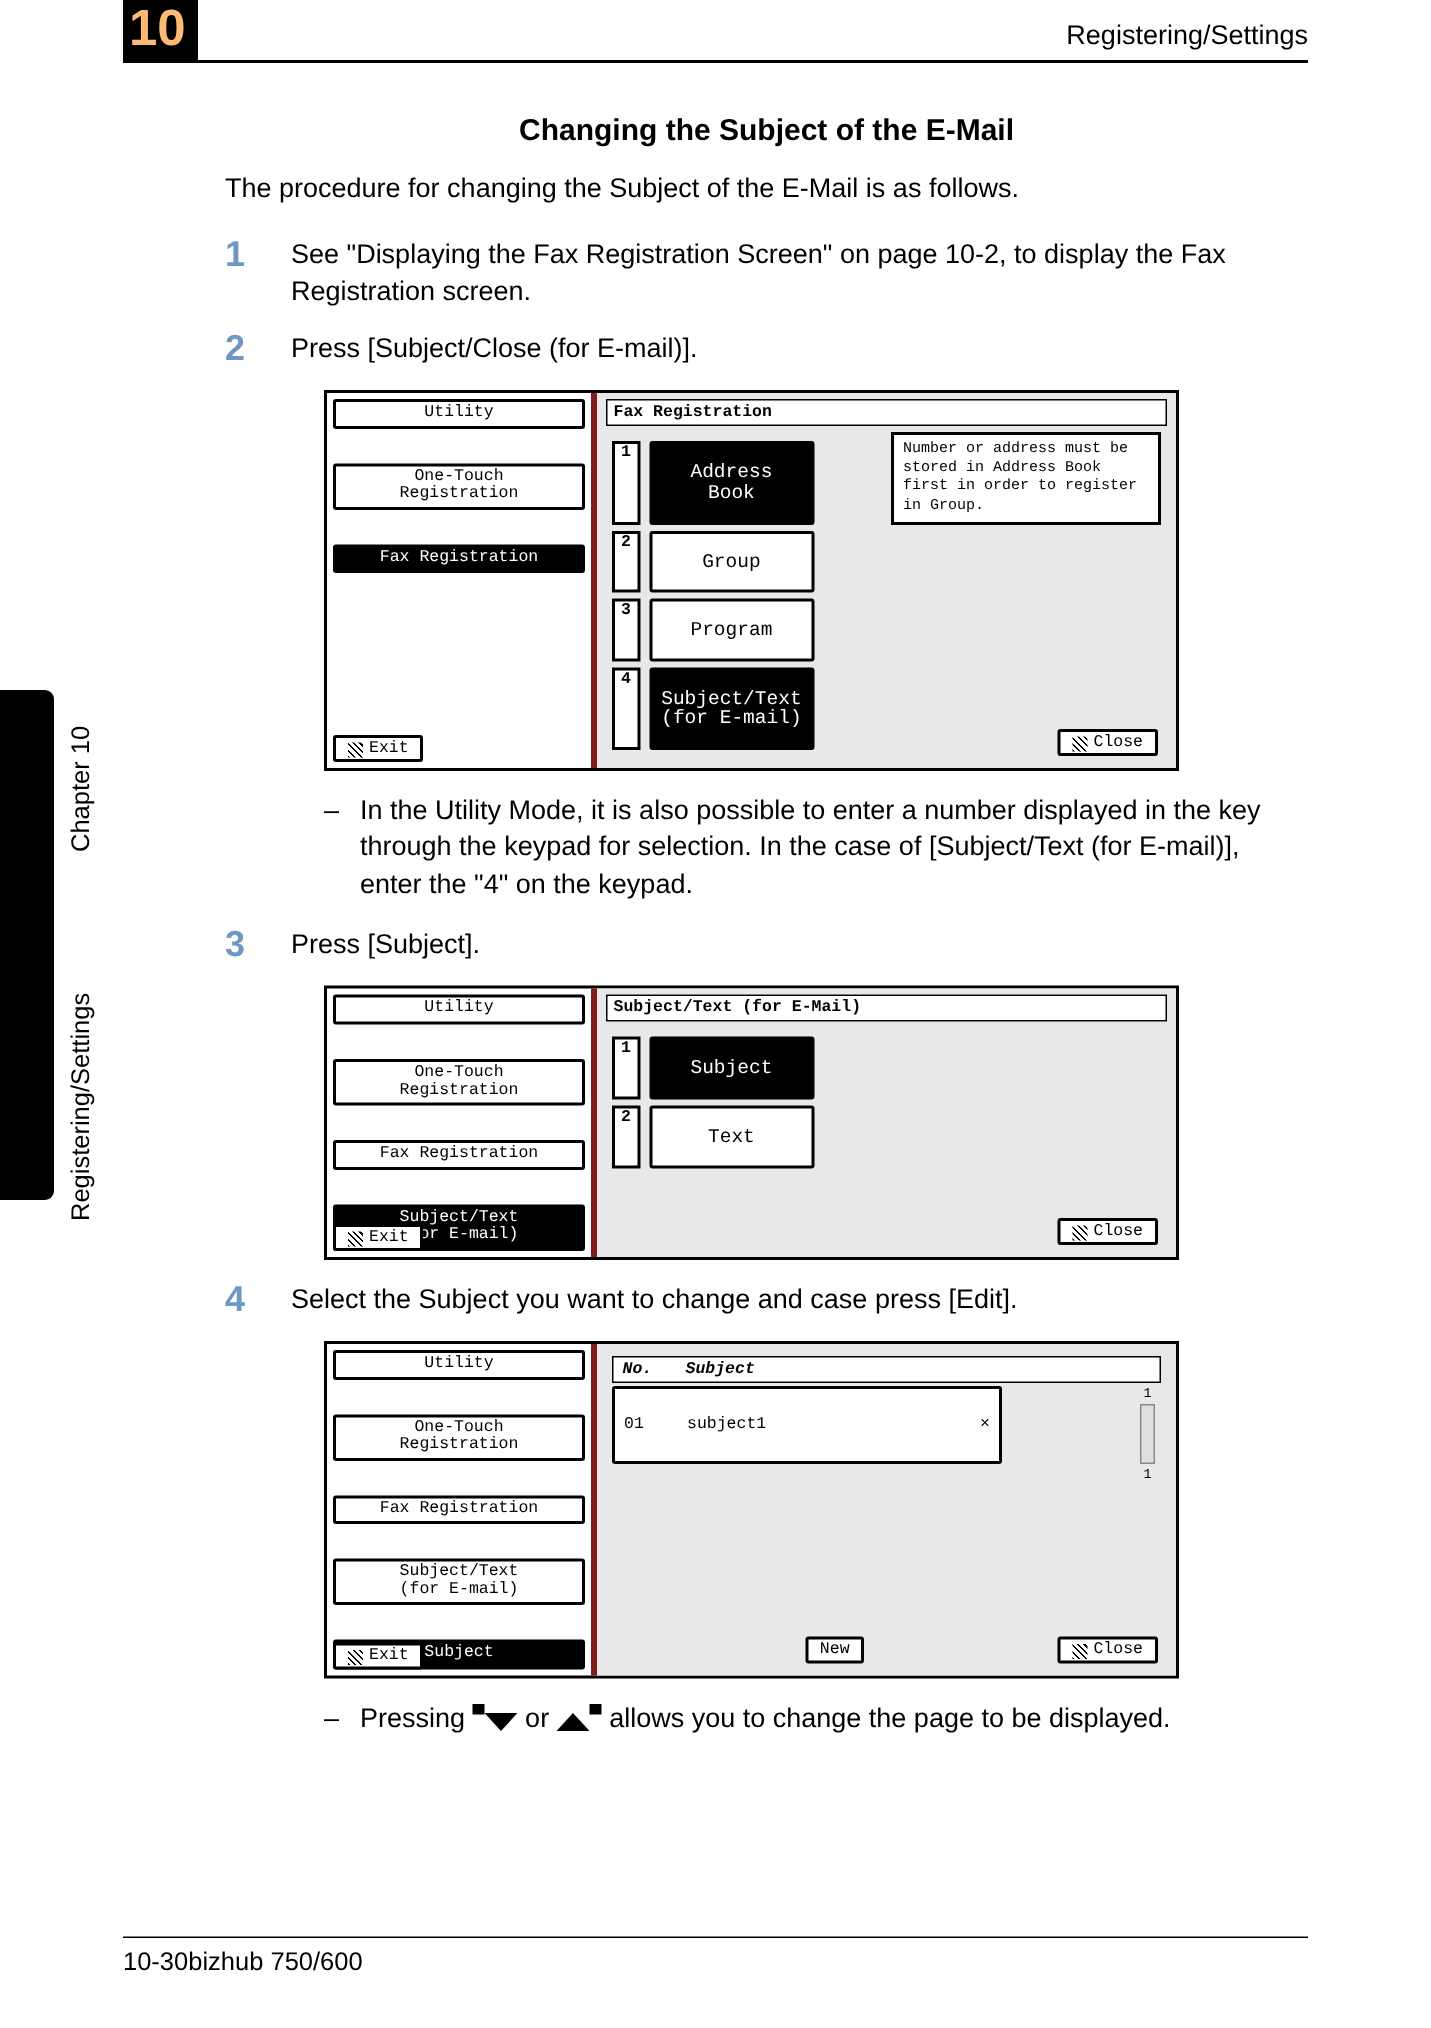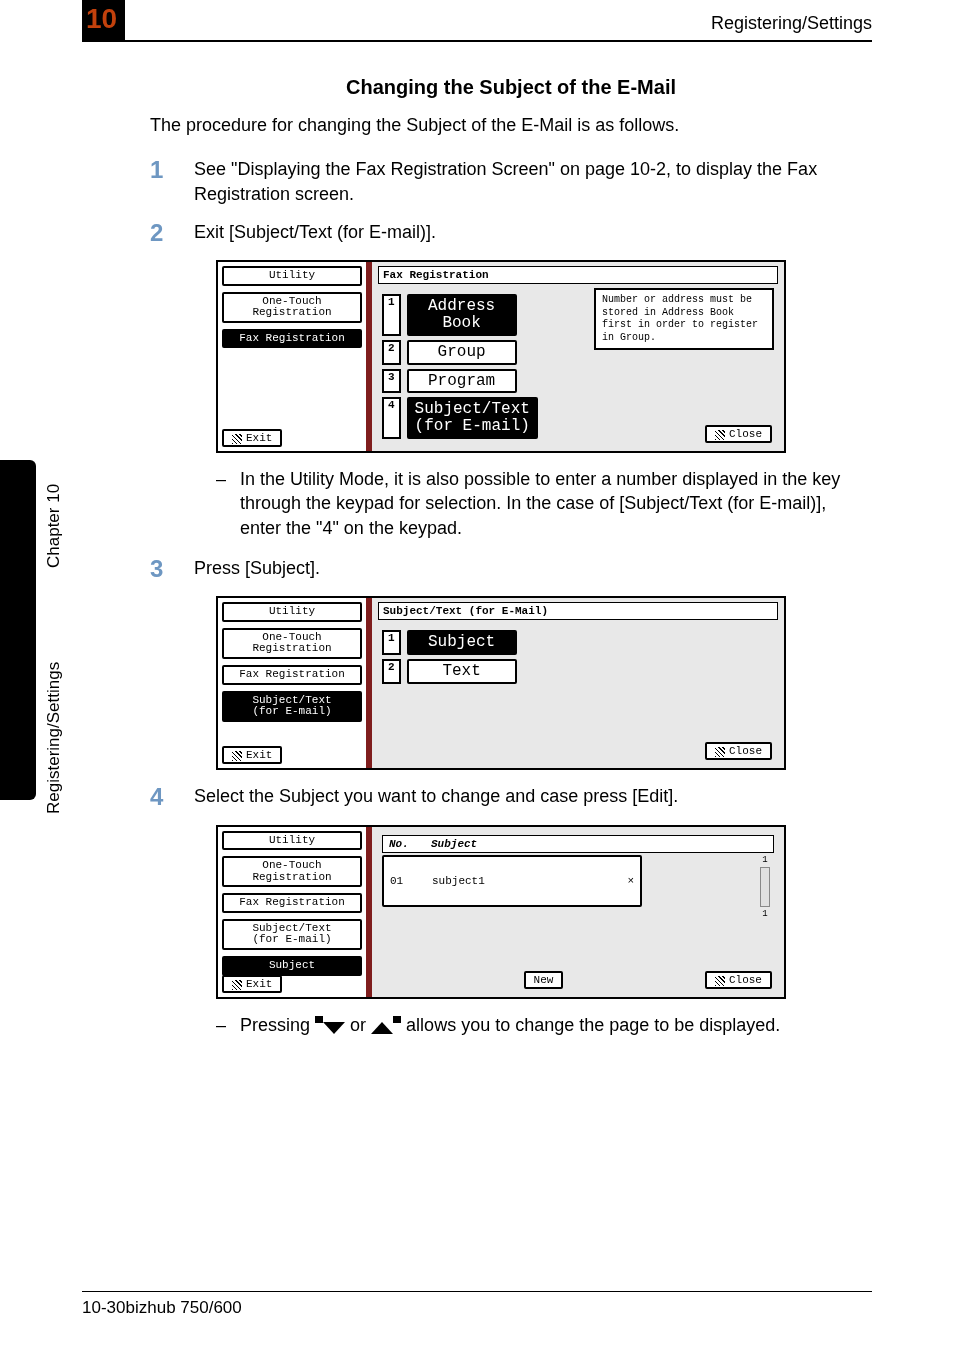--- a/index.html
+++ b/index.html
@@ -20,23 +20,23 @@
   }
   .header-row {
     position: absolute;
     top: 0; left: 82px; right: 82px;
     display: flex;
     align-items: flex-end;
     border-bottom: 2px solid #000;
     height: 42px;
   }
   .page-chapter {
-    font-size: 28px;
+    font-size: 34px;
     font-weight: bold;
-    color: #c2410c;
+    color: #fdba74;
     background: #000;
     padding: 0 8px 2px 4px;
     line-height: 38px;
   }
   .header-title {
     margin-left: auto;
     font-size: 18px;
     padding-bottom: 6px;
   }
   .content {
@@ -75,26 +75,26 @@
     width: 570px;
     margin: 6px 0 14px 66px;
     border: 2px solid #000;
     display: flex;
     font-family: "Courier New", monospace;
     font-size: 11px;
     background: #fff;
     position: relative;
   }
   .emu-left {
-    width: 154px;
-    border-right: 6px solid #7f1d1d;
+    width: 180px;
+    border-right: 4px solid #7f1d1d;
     padding: 4px 4px 4px 4px;
     display: flex;
     flex-direction: column;
-    gap: 6px;
+    gap: 23px;
     position: relative;
     min-height: 170px;
   }
   .emu-right {
     flex: 1;
     padding: 4px 6px 4px 6px;
     position: relative;
     min-height: 170px;
     background: #e8e8e8;
     display: flex;
@@ -204,21 +204,21 @@
     width:0;height:0;border-left:11px solid transparent;border-right:11px solid transparent;border-top:12px solid #000;display:inline-block;
   }
   .arrow-down-bar { display:inline-block;width:8px;height:7px;background:#000;vertical-align:top; }
   .arrow-up {
     width:0;height:0;border-left:11px solid transparent;border-right:11px solid transparent;border-bottom:12px solid #000;display:inline-block;
   }
   .opt-row {
     display:flex; gap:6px; margin:4px 0;
   }
   .opt-row .num { border:2px solid #000;background:#fff;padding:0 4px;font-weight:bold; }
-  .opt-row .lbl { border:2px solid #000;background:#fff;padding:2px 6px;min-width:110px;text-align:center;border-radius:2px;font-size:16px;line-height:1.05; }
+  .opt-row .lbl { border:2px solid #000;background:#fff;padding:12px 6px;min-width:110px;text-align:center;border-radius:2px;font-size:13px;line-height:1.05; }
   .opt-row .lbl.sel { background:#000;color:#fff; }
   .table-head {
     display:flex;gap:10px;border:1px solid #000;background:#fff;padding:2px 6px;font-weight:bold;font-style:italic;
   }
   .table-row {
     display:flex;gap:10px;border:2px solid #000;background:#fff;padding:18px 6px;margin-top:2px;width:260px;border-radius:2px;
   }
   .scroll-ind { position:absolute; right:2px; top:0; width:14px; display:flex;flex-direction:column;align-items:center;gap:2px;font-size:9px; }
   .scroll-ind .bar { width:10px;height:40px;background:#e0e0e0;border:1px solid #888; }
 </style>
@@ -239,21 +239,21 @@
   <h4 class="section">Changing the Subject of the E-Mail</h4>
   <p class="intro">The procedure for changing the Subject of the E-Mail is as follows.</p>
 
   <div class="step-row">
     <div class="step-num">1</div>
     <div class="step-text">See "Displaying the Fax Registration Screen" on page 10-2, to display the Fax Registration screen.</div>
   </div>
 
   <div class="step-row">
     <div class="step-num">2</div>
-    <div class="step-text">Exit [Subject/Text (for E-mail)].</div>
+    <div class="step-text">Press [Subject/Close (for E-mail)].</div>
   </div>
 
   <div class="emu">
     <div class="emu-left">
       <div class="tab">Utility</div>
       <div class="tab" style="white-space:pre-line">One-Touch
 Registration</div>
       <div class="tab sel">Fax Registration</div>
       <div class="bottom-row">
         <span class="pill">

